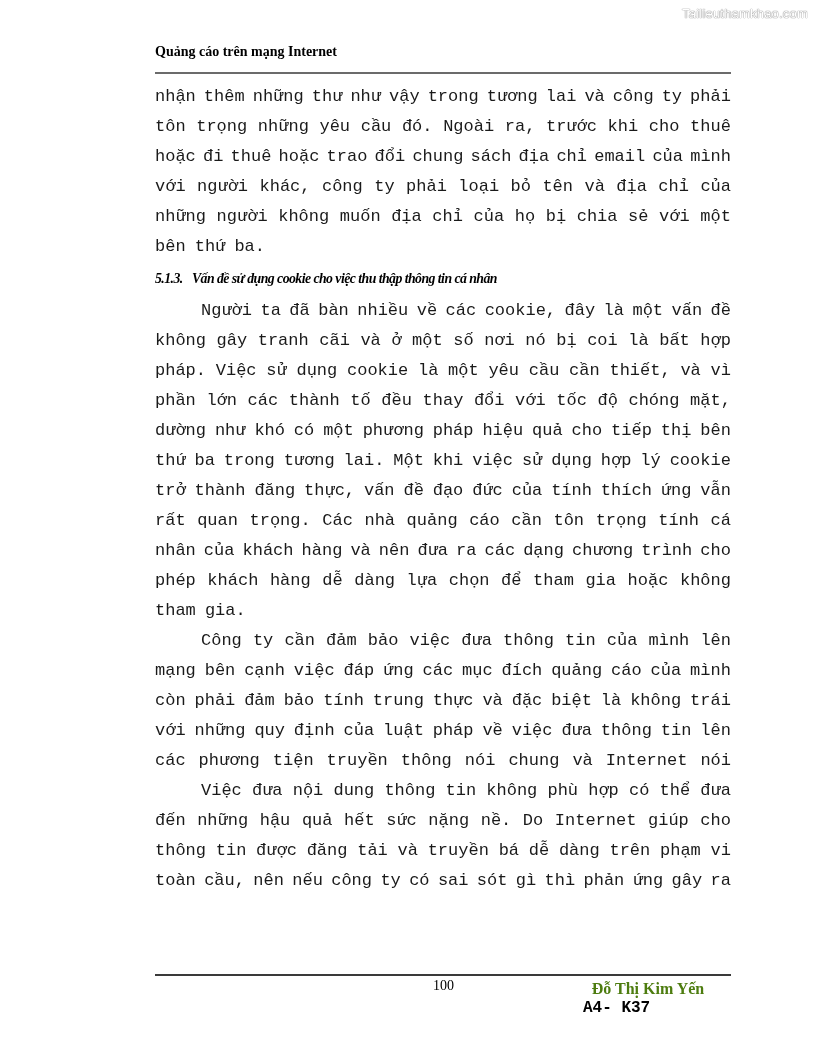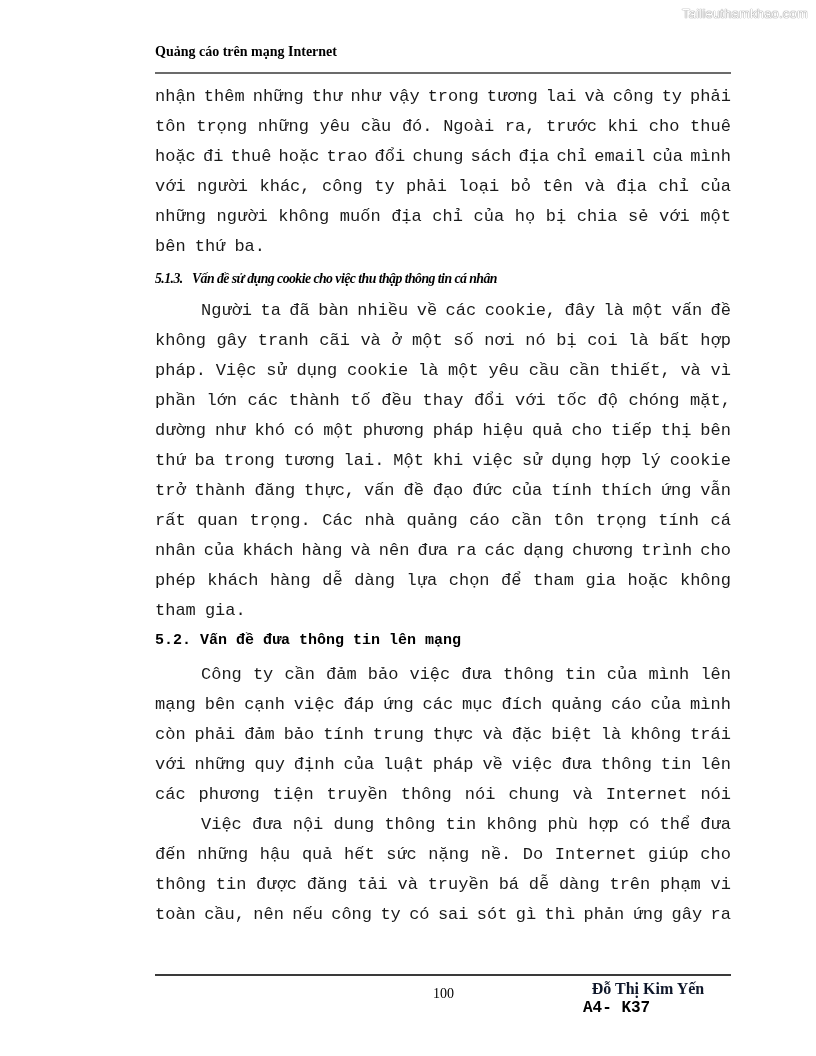--- a/index.html
+++ b/index.html
@@ -38,25 +38,25 @@
   .h-sub .num { margin-right:10px; }
   .h-sec {
     font-family:"Liberation Mono", monospace; font-weight:bold; font-size:15px;
     height:34px; line-height:30px; color:#000;
   }
   .footer-rule {
     position:absolute; left:155px; top:974px; width:576px; height:2px; background:#3a3a3a;
   }
   .page-num {
     position:absolute; left:433px; top:978px;
-    font-family:"Liberation Serif", serif; font-size:14px; color:#000;margin-top:8px;
+    font-family:"Liberation Serif", serif; font-size:14px; color:#000;
   }
   .author {
     position:absolute; left:583px; top:980px; width:130px; text-align:center;
-    font-family:"Liberation Serif", serif; font-weight:bold; font-size:16px; color:#0f172a;
+    font-family:"Liberation Serif", serif; font-weight:bold; font-size:16px; color:#4d7c0f;
   }
   .klass {
     position:absolute; left:583px; top:999px; width:130px; 
     font-family:"Liberation Mono", monospace; font-weight:bold; font-size:16px; color:#000;
   }
 </style>
 </head>
 <body>
 
 <div class="watermark">Tailieuthamkhao.com</div>
@@ -298,23 +298,20 @@
         <span>tham</span>
         <span>gia</span>
         <span>hoặc</span>
         <span>không</span>
       </div>
       <div class="line last">
         <span>tham</span>
         <span>gia.</span>
       </div>
     </div>
-  <div class="h-sec">
-    <span>5.2.</span> <span>Vấn đề đưa thông tin lên mạng</span>
-  </div>
   <div>
       <div class="line indent">
         <span>Công</span>
         <span>ty</span>
         <span>cần</span>
         <span>đảm</span>
         <span>bảo</span>
         <span>việc</span>
         <span>đưa</span>
         <span>thông</span>

